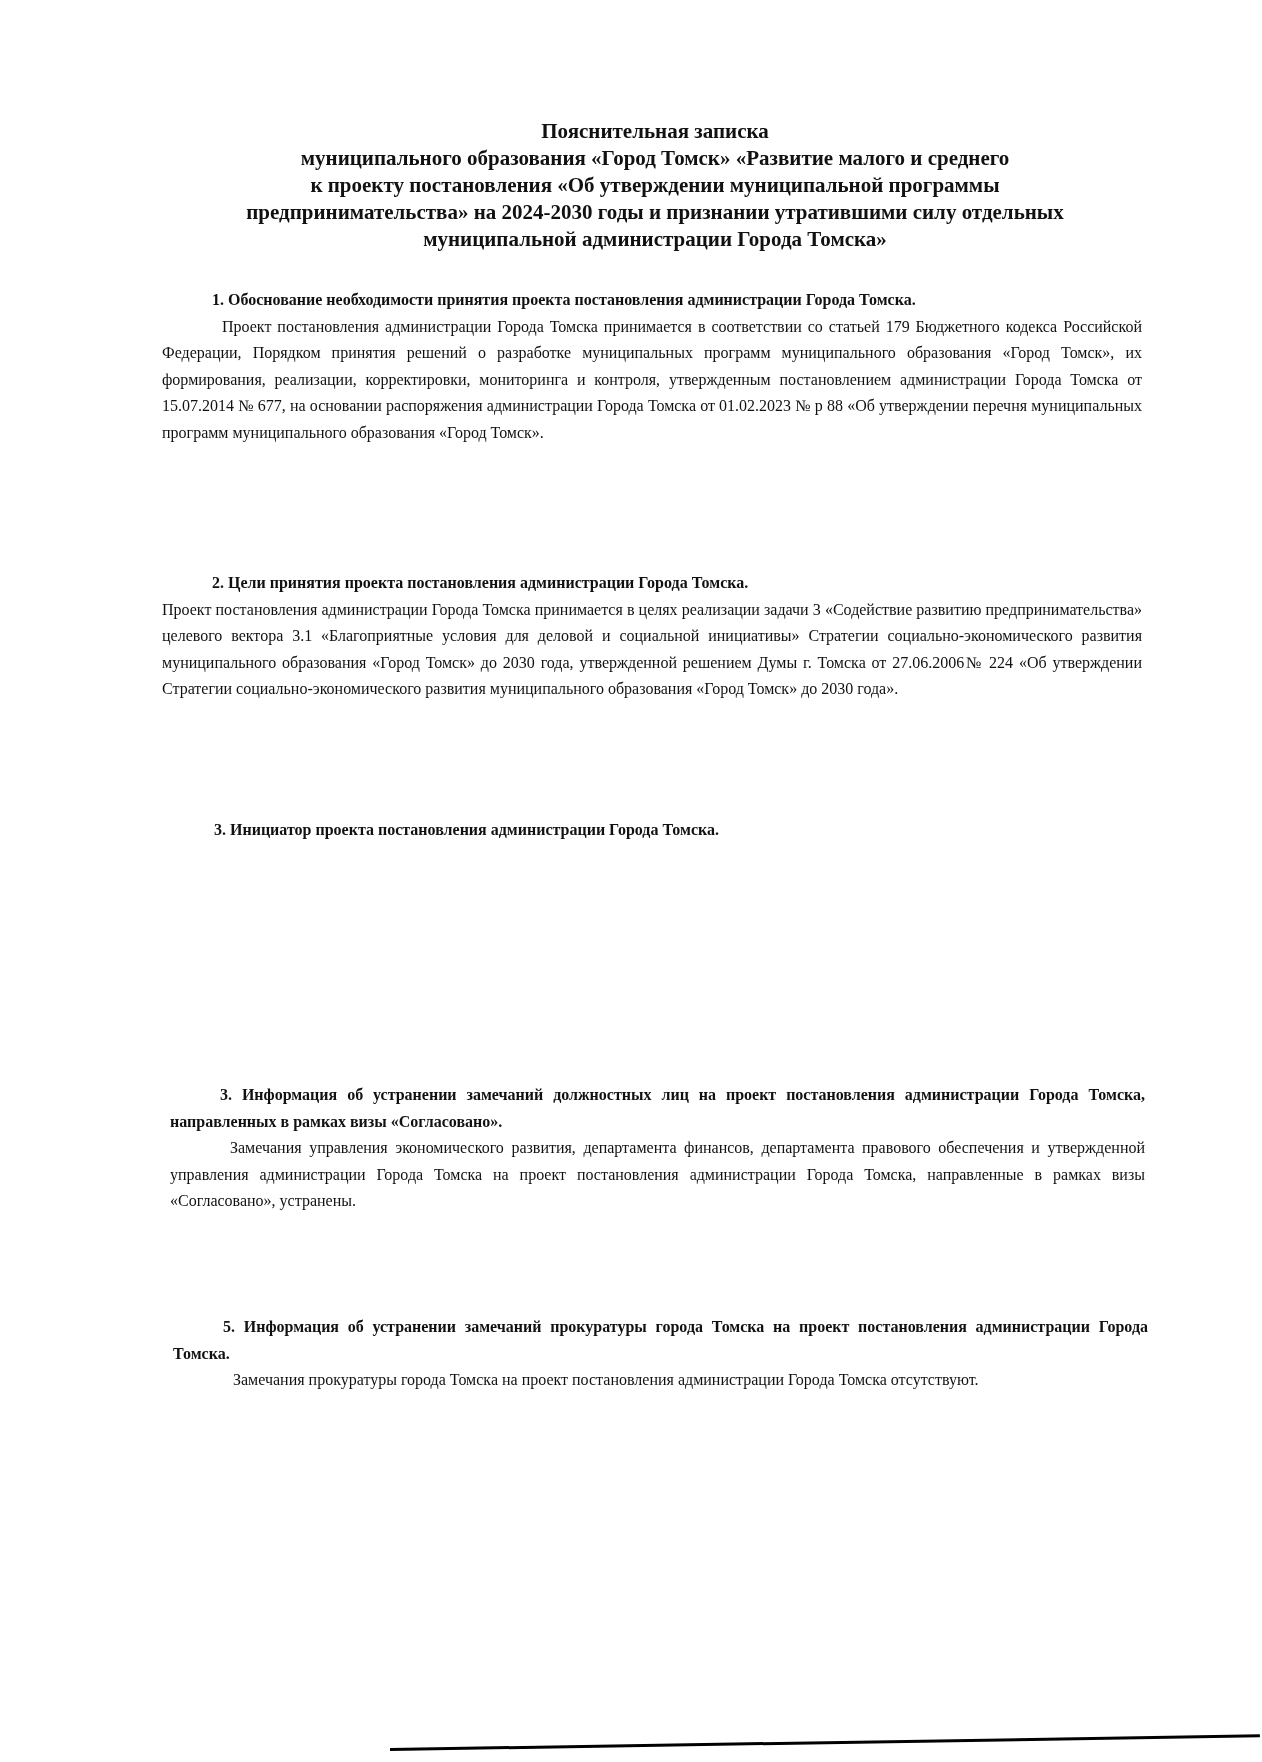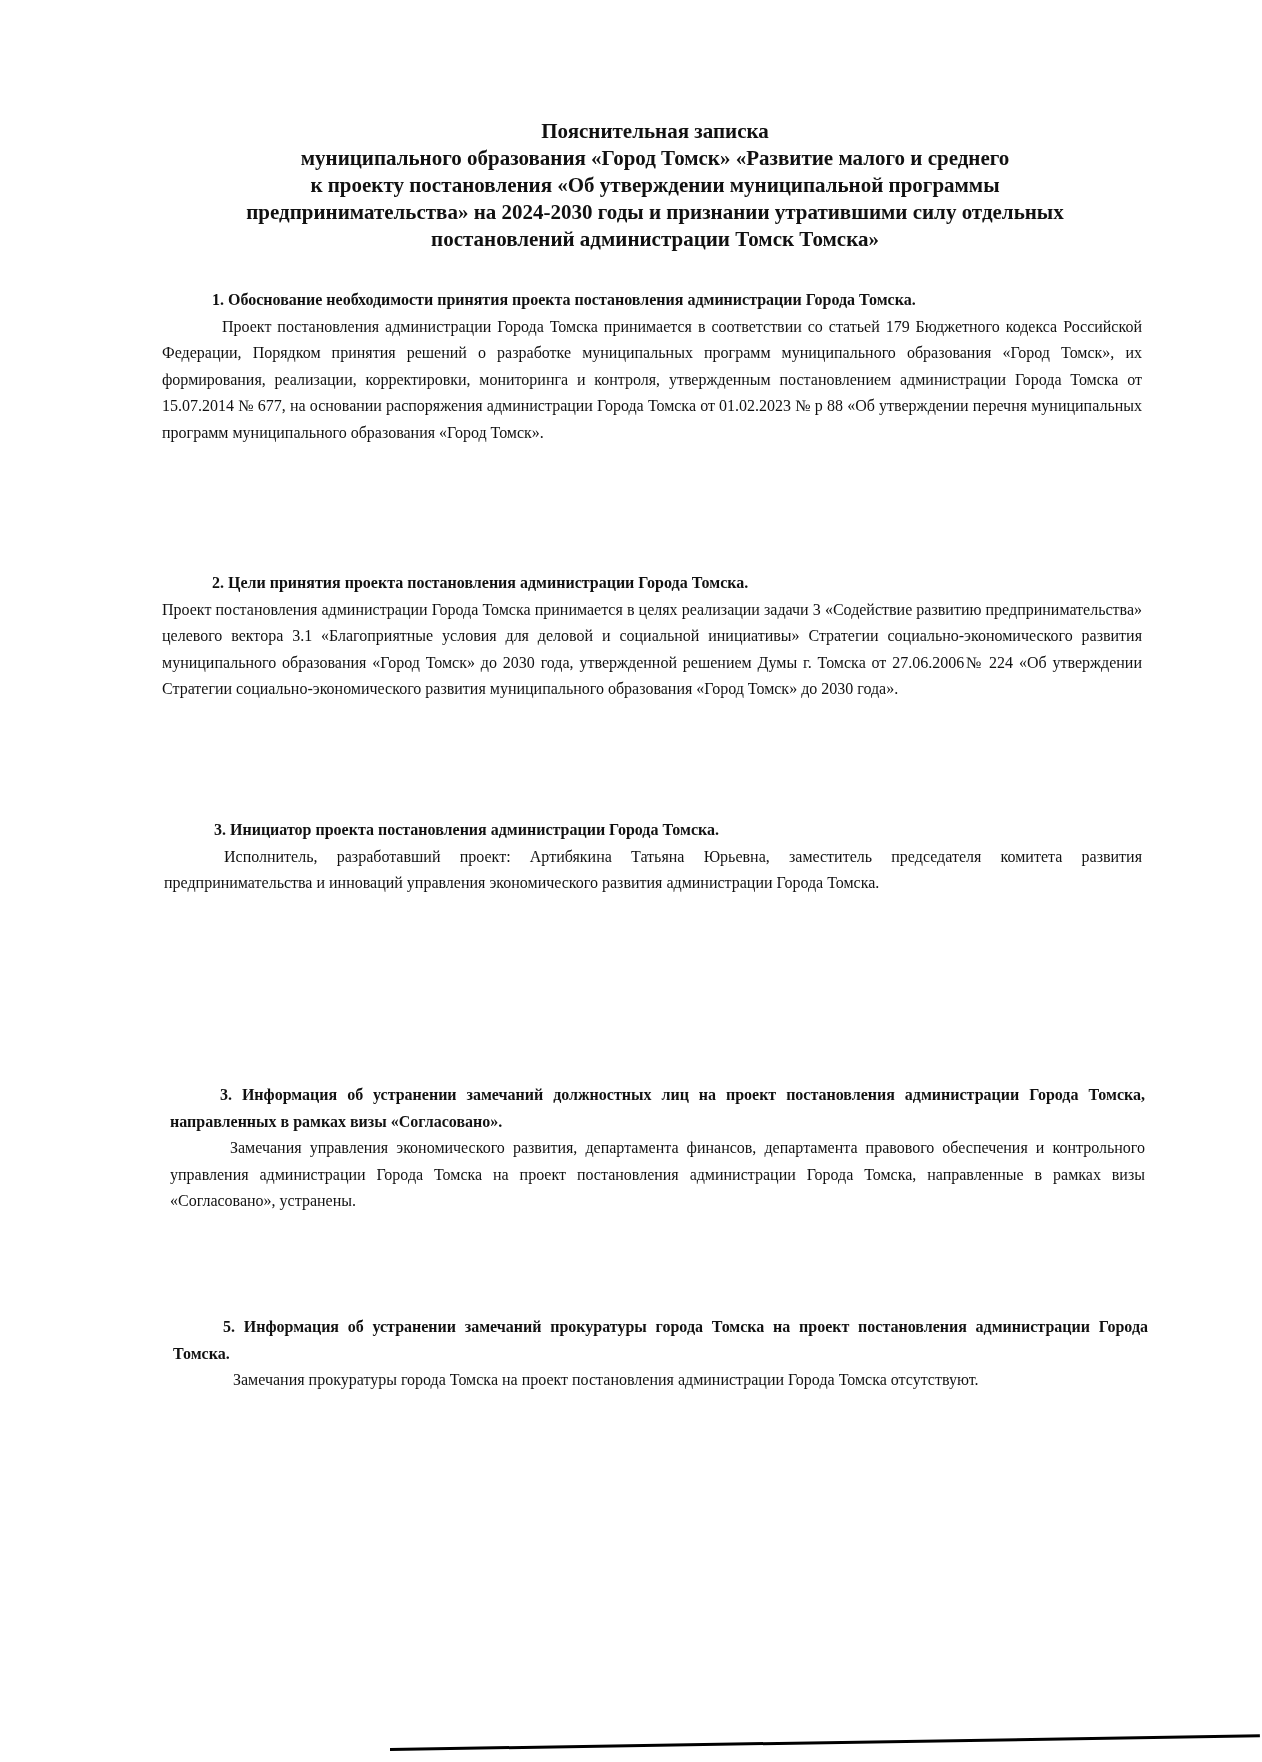--- a/index.html
+++ b/index.html
@@ -25,41 +25,40 @@
 </head>
 <body>
 
 <div class="page">
 
   <div class="title-block">
     <div>Пояснительная записка</div>
     <div>муниципального образования «Город Томск» «Развитие малого и среднего</div>
     <div>к проекту постановления «Об утверждении муниципальной программы</div>
     <div>предпринимательства» на 2024-2030 годы и признании утратившими силу отдельных</div>
-    <div>постановлений администрации Томск Томска»</div>
+    <div>муниципальной администрации Города Томска»</div>
   </div>
 
   <div class="section" style="left:162px; top:287px; width:980px;">
     <div class="sec-heading">1. Обоснование необходимости принятия проекта постановления администрации Города Томска.</div>
     <div class="para">Проект постановления администрации Города Томска принимается в соответствии со статьей 179 Бюджетного кодекса Российской Федерации, Порядком принятия решений о разработке муниципальных программ муниципального образования «Город Томск», их формирования, реализации, корректировки, мониторинга и контроля, утвержденным постановлением администрации Города Томска от 15.07.2014 № 677, на основании распоряжения администрации Города Томска от 01.02.2023 № р 88 «Об утверждении перечня муниципальных программ муниципального образования «Город Томск».</div>
   </div>
 
   <div class="section" style="left:162px; top:570px; width:980px;">
     <div class="sec-heading">2. Цели принятия проекта постановления администрации Города Томска.</div>
     <div class="para noindent">Проект постановления администрации Города Томска принимается в целях реализации задачи 3 «Содействие развитию предпринимательства» целевого вектора 3.1 «Благоприятные условия для деловой и социальной инициативы» Стратегии социально-экономического развития муниципального образования «Город Томск» до 2030 года, утвержденной решением Думы г. Томска от 27.06.2006№ 224 «Об утверждении Стратегии социально-экономического развития муниципального образования «Город Томск» до 2030 года».</div>
   </div>
 
   <div class="section" style="left:164px; top:817px; width:978px;">
     <div class="sec-heading">3. Инициатор проекта постановления администрации Города Томска.</div>
-    <div class="para">Исполнитель, разработавший проект: Артибякина Татьяна Юрьевна, заместитель председателя комитета развития предпринимательства и инноваций управления экономического развития администрации Города Томска.</div>
   </div>
 
   <div class="section" style="left:170px; top:1082px; width:975px;">
     <div class="sec-heading">3. Информация об устранении замечаний должностных лиц на проект постановления администрации Города Томска, направленных в рамках визы «Согласовано».</div>
-    <div class="para">Замечания управления экономического развития, департамента финансов, департамента правового обеспечения и контрольного управления администрации Города Томска на проект постановления администрации Города Томска, направленные в рамках визы «Согласовано», устранены.</div>
+    <div class="para">Замечания управления экономического развития, департамента финансов, департамента правового обеспечения и утвержденной управления администрации Города Томска на проект постановления администрации Города Томска, направленные в рамках визы «Согласовано», устранены.</div>
   </div>
 
   <div class="section" style="left:173px; top:1314px; width:975px;">
     <div class="sec-heading">5. Информация об устранении замечаний прокуратуры города Томска на проект постановления администрации Города Томска.</div>
     <div class="para">Замечания прокуратуры города Томска на проект постановления администрации Города Томска отсутствуют.</div>
   </div>
 
   <div class="bottom-line"></div>
 </div>
 

